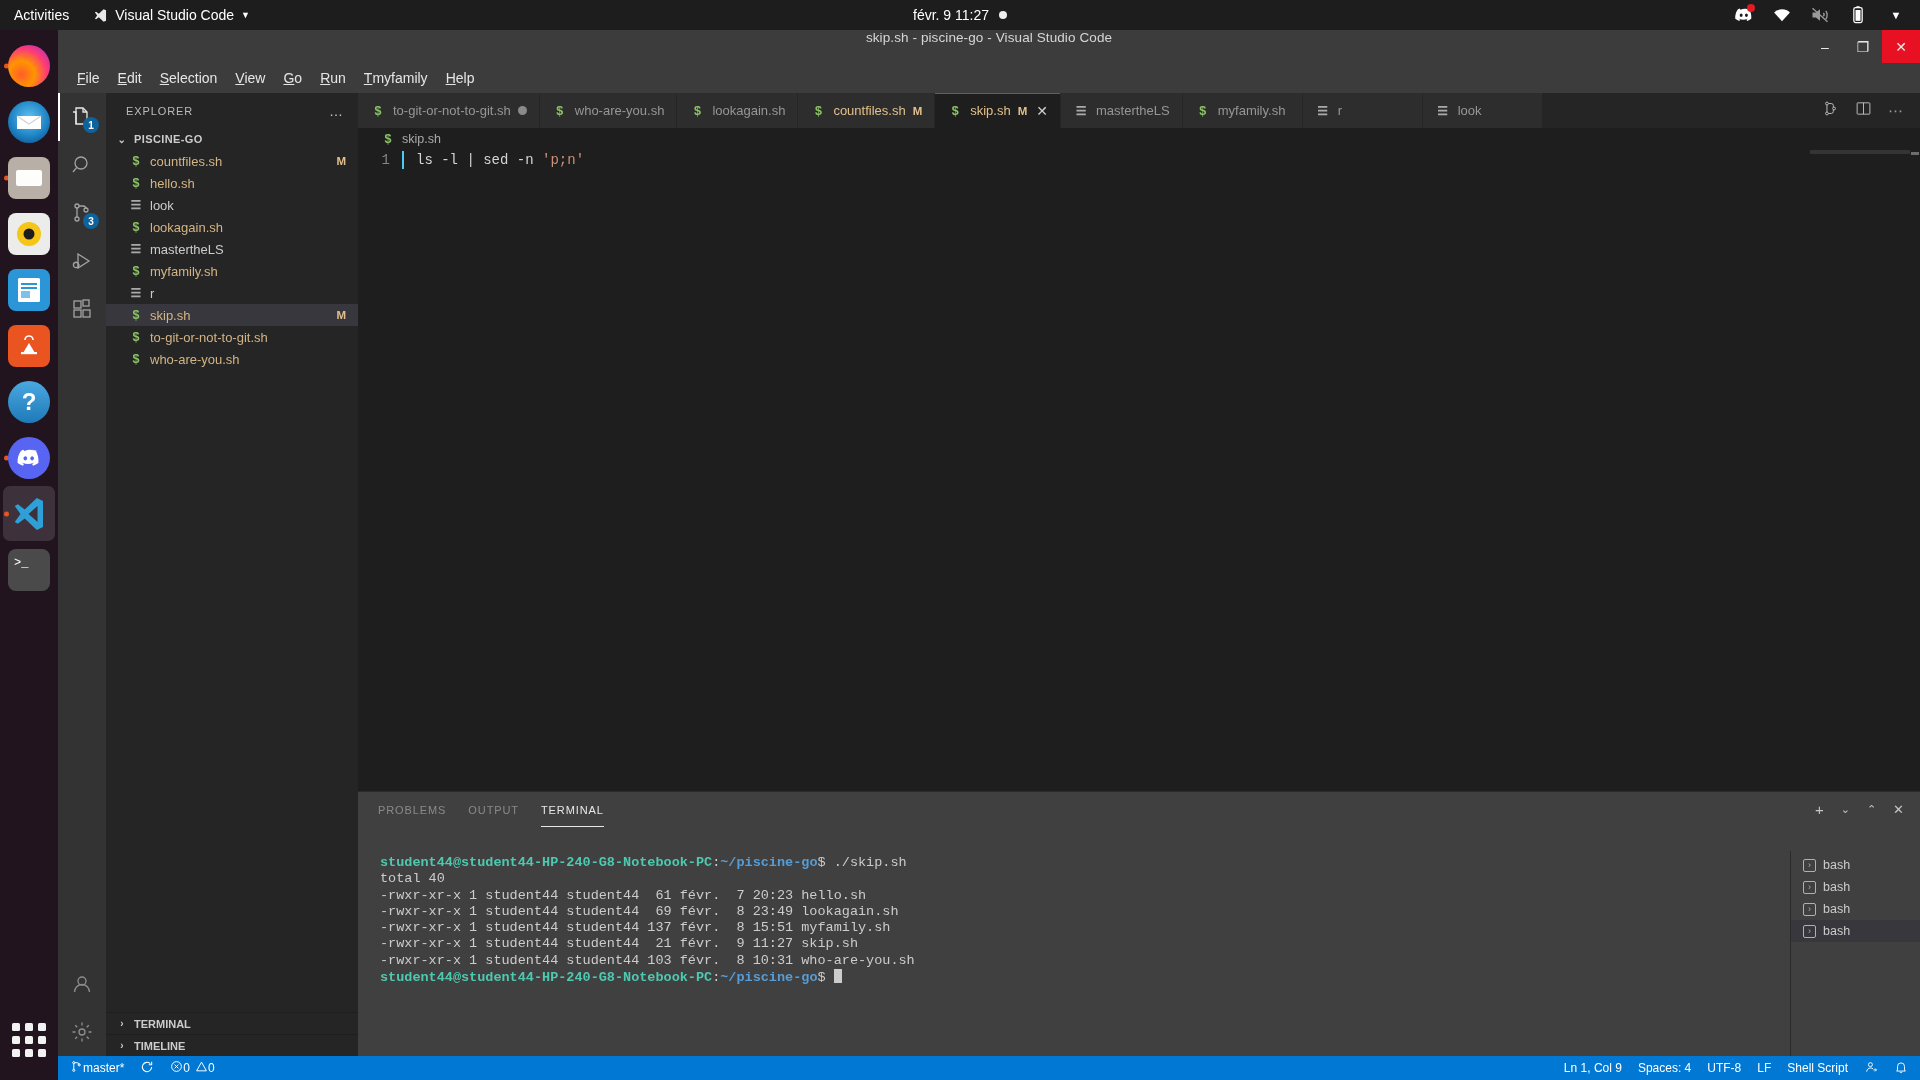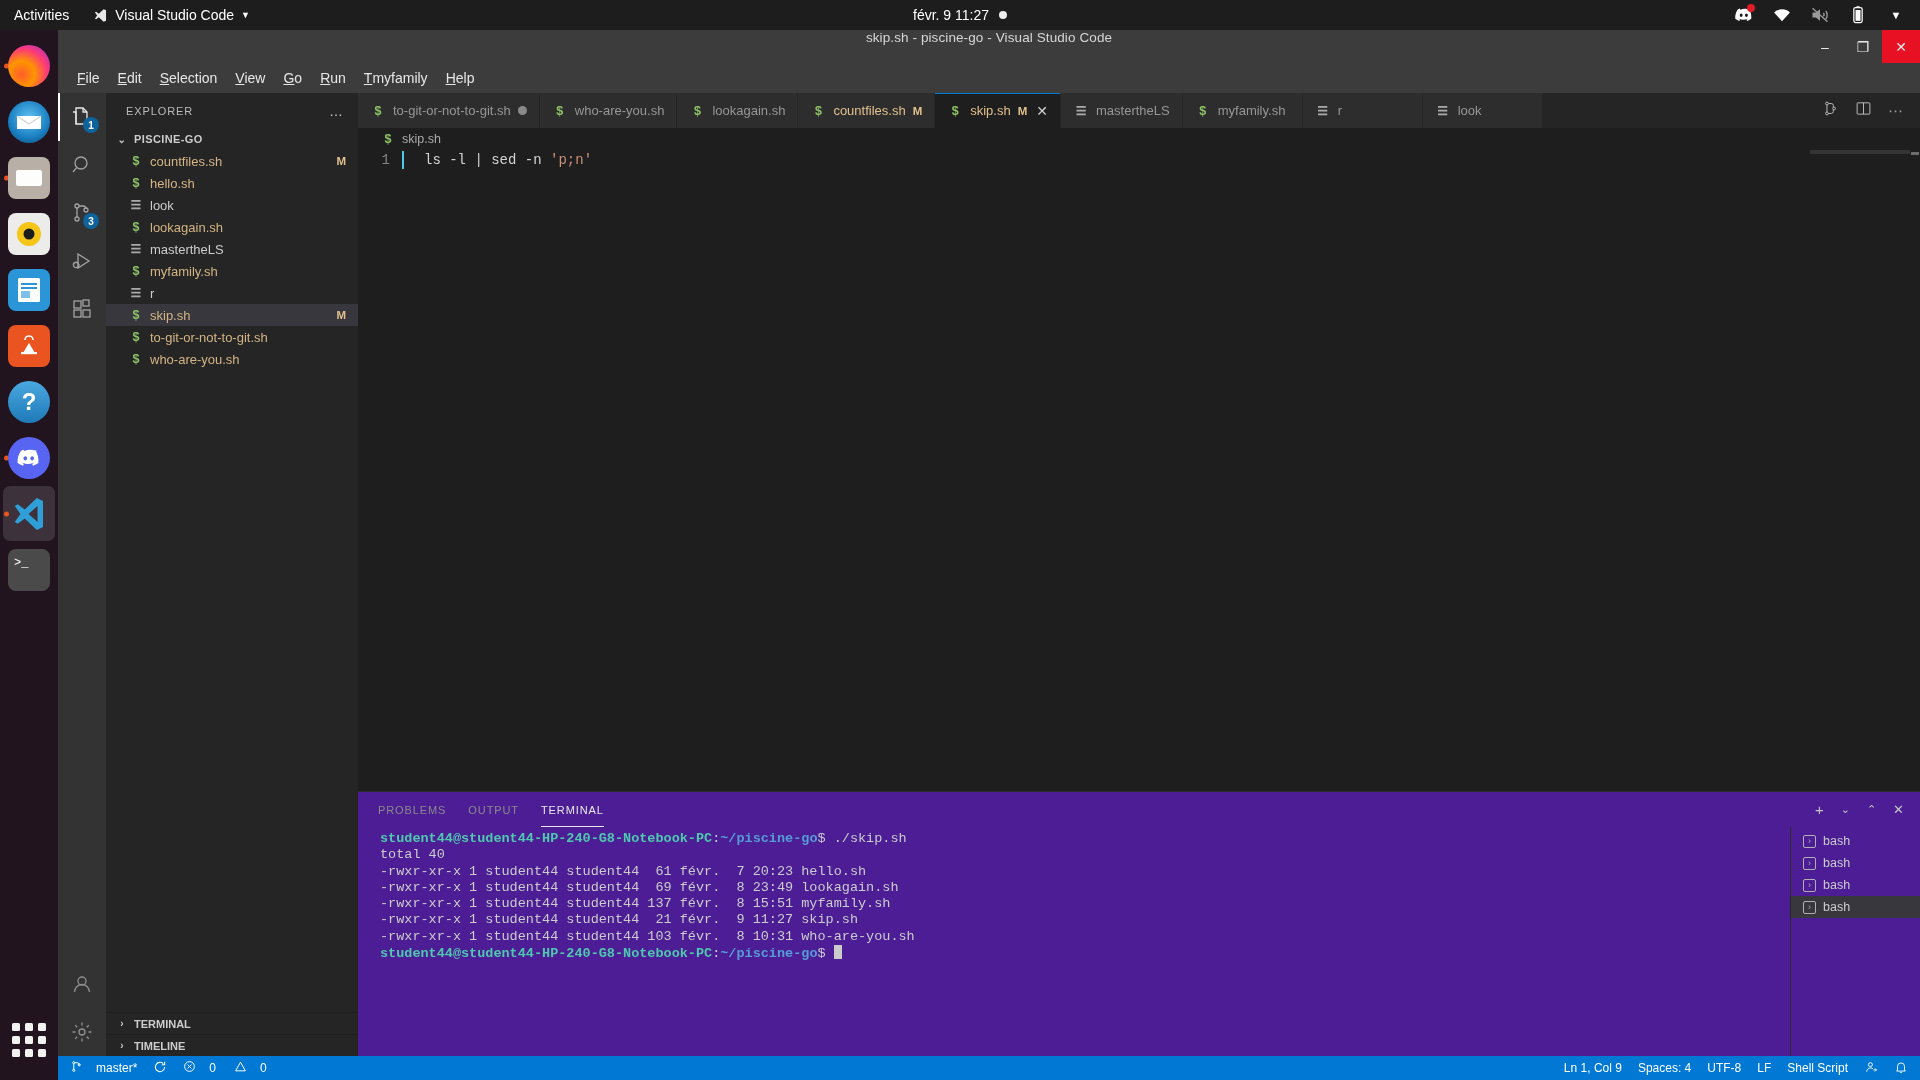--- a/index.html
+++ b/index.html
@@ -137,28 +137,28 @@
   .tab .t-dot { width: 9px; height:9px; border-radius: 50%; background: #8a8a8a; display:inline-block;}
   .tab .t-x { font-size: 14px; color: #cfcfcf; margin-left: 2px; }
   .tabbar-actions { margin-left: auto; display:flex; align-items:center; gap: 16px; padding: 0 16px; color:#9b9b9b;}
 
   .breadcrumb { height: 22px; display:flex; align-items:center; gap:6px; padding-left: 22px; font-size: 12.5px; color:#a9a9a9; }
 
   .codearea { flex: 1; position: relative; overflow: hidden; font-family: "Liberation Mono", monospace; }
   .codeline { display: flex; align-items: flex-start; height: 20px; }
   .linenum { width: 44px; text-align: right; padding-right: 12px; color: #858585; font-size: 14px; line-height: 20px; }
   .caret { width: 2px; height: 18px; background: #4ec9f0; display:inline-block; margin-top:1px; }
-  .codetext { font-size: 14px; line-height: 20px; color: #d4d4d4; white-space: pre; padding-left: 20px; }
+  .codetext { font-size: 14px; line-height: 20px; color: #d4d4d4; white-space: pre; padding-left: 12px; }
   .tok-str { color: #ce9178; }
   .minimap-slider { position: absolute; top: 0; right: 10px; width: 100px; height: 4px; background: rgba(121,121,121,0.25); }
   .edge-overview { position:absolute; top:0; right:0; width:14px; height:100%; }
   .ov-mark { position:absolute; right:1px; width: 8px; height: 3px; background:#6d6d6d; }
 
   
-  .panel { height: 265px; background: #4c1d95; border-top: 1px solid #2b2b2b; display:flex; flex-direction:column; flex: 0 0 265px;}
+  .panel { height: 265px; background: #404040; border-top: 1px solid #2b2b2b; display:flex; flex-direction:column; flex: 0 0 265px; gap: 24px;}
   .panel-head { height: 35px; display:flex; align-items:center; padding: 0 16px 0 20px; gap: 22px; flex: 0 0 35px;}
   .ph-tab { font-size: 11px; letter-spacing: .9px; color: #8a8a8a; height: 35px; display:flex; align-items:center; }
   .ph-tab.active { color: #e7e7e7; box-shadow: inset 0 -1px 0 #e7e7e7; }
   .panel-actions { margin-left: auto; display:flex; align-items:center; gap: 17px; color: #c5c5c5; font-size: 15px; }
   .panel-body { flex: 1; display:flex; min-height: 0; }
   .term {
     flex: 1; padding: 4px 0 0 22px; font-family: "Liberation Mono", monospace;
     font-size: 13.5px; line-height: 16.3px; color: #cccccc; white-space: pre; overflow: hidden;
   }
   .tm-user { color: #4ec9b0; font-weight: bold; }
@@ -168,21 +168,21 @@
   .term-item { height: 22px; display:flex; align-items:center; gap: 7px; padding-left: 12px; font-size: 12.5px; color:#cccccc;}
   .term-item.active { background: #37373d; }
   .sq-ic { width: 13px; height: 13px; border: 1px solid #b0b0b0; border-radius: 2px; font-size: 9px;
            display:flex; align-items:center; justify-content:center; color:#b0b0b0; }
 
   
   .statusbar {
     height: 24px; background: #0078d4; color: #ffffff; display:flex; align-items:center;
     font-size: 12px; padding: 0 4px; flex: 0 0 24px;
   }
-  .sbi { display:flex; align-items:center; gap: 13px; padding: 0 8px; height: 24px; }
+  .sbi { display:flex; align-items:center; gap: 0; padding: 0 8px; height: 24px; }
   .sb-right { margin-left: auto; display:flex; align-items:flex-start; }
 </style>
 </head>
 <body>
 
 <div class="gnome-topbar">
   <div class="gnome-activities">Activities</div>
   <div class="gnome-appmenu">
     <span class="vs-mini">
       <svg width="15" height="15" viewBox="0 0 16 16">

